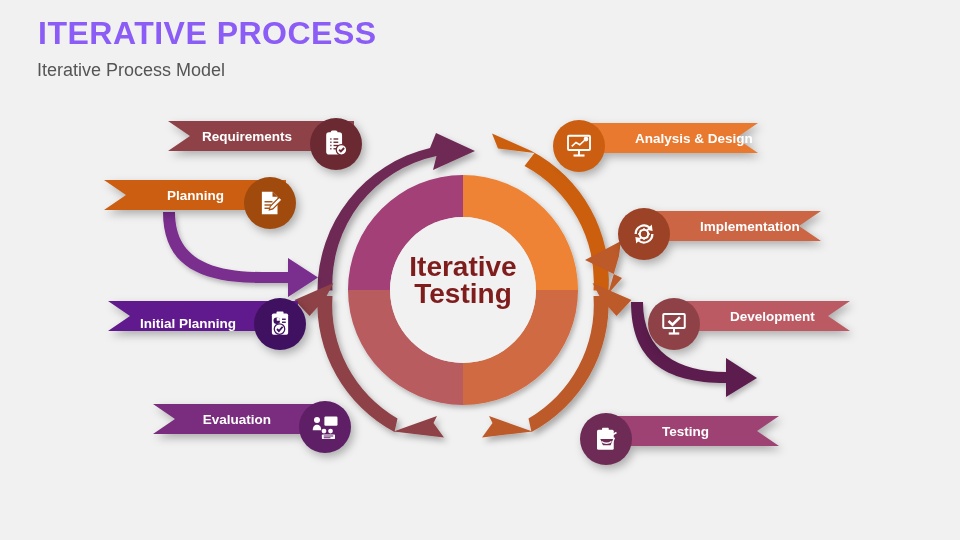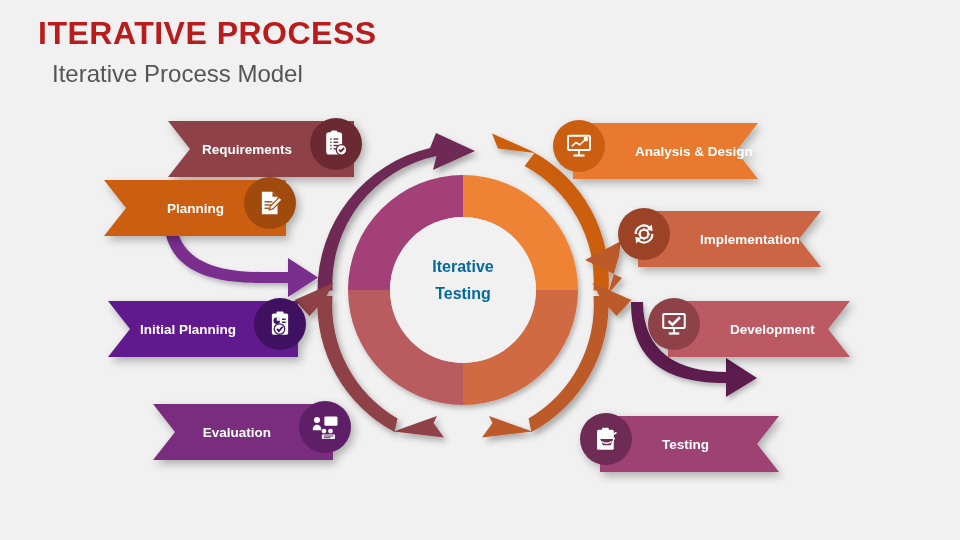--- a/index.html
+++ b/index.html
@@ -8,34 +8,34 @@
     background:#f1f1f1;
     font-family:"Liberation Sans", sans-serif;
     overflow:hidden;
     position:relative;
   }
   #slide{position:absolute;inset:0;width:960px;height:540px;}
 
   
   .title{
     position:absolute;left:38px;top:15px;
-    font-size:32px;font-weight:bold;color:#b91c1c;
+    font-size:32px;font-weight:bold;color:#8b5cf6;
     letter-spacing:.5px;
   }
   .subtitle{
-    position:absolute;left:52px;top:60px;
-    font-size:24px;color:#555555;
+    position:absolute;left:37px;top:60px;
+    font-size:18px;color:#555555;
   }
 
   
   svg#stage{position:absolute;left:0;top:0;width:960px;height:540px;}
 
   
   .banner{
-    position:absolute;height:56px;display:flex;align-items:center;
+    position:absolute;height:30px;display:flex;align-items:center;
     color:#ffffff;font-size:13.5px;font-weight:bold;
     filter:drop-shadow(3px 4px 4px rgba(0,0,0,.28));
   }
   .banner .lbl{position:relative;z-index:3;white-space:nowrap;}
 
   .banner.left  {justify-content:flex-end;}
   .banner.right {justify-content:flex-start;}
 
   .shape{position:absolute;left:0;top:0;width:100%;height:100%;z-index:1;}
 
@@ -45,21 +45,21 @@
     top:-3px;
   }
   .iconcircle svg{width:30px;height:30px;display:block;}
 
   
   .banner.left  .lbl{padding-right:62px;}
   .banner.right .lbl{padding-left:62px;}
 
   .center-label{
     position:absolute;left:381px;top:253px;width:164px;
-    text-align:center;color:#0369a1;font-size:16px;font-weight:bold;
+    text-align:center;color:#7f1d1d;font-size:28px;font-weight:bold;
     line-height:27px;
   }
 </style>
 </head>
 <body>
 
 <div id="slide">
 
   <div class="title">ITERATIVE PROCESS</div>
   <div class="subtitle">Iterative Process Model</div>
@@ -188,21 +188,21 @@
         <g stroke="#A04B0D" stroke-width="1.1">
           <line x1="7.6" y1="11" x2="14" y2="11"></line>
           <line x1="7.6" y1="13.6" x2="13" y2="13.6"></line>
           <line x1="7.6" y1="16.2" x2="11.5" y2="16.2"></line>
         </g>
         <path d="M19.4 7.4 l2.1 2.1 l-7.2 7.2 l-2.9 0.8 l0.8 -2.9 Z" fill="#fff" stroke="#A04B0D" stroke-width="0.9"></path>
       </svg>
     </span>
   </div>
 
-  <div class="banner left" style="left:108px;top:301px;width:190px;">
+  <div class="banner left" style="left:108px;top:301px;width:190px;align-items:flex-end;">
     <svg class="shape" viewBox="0 0 190 46" preserveAspectRatio="none">
       <polygon points="0,0 190,0 190,46 0,46 22,23" fill="#611A8D"></polygon>
     </svg>
     <span class="lbl">Initial Planning</span>
     <span class="iconcircle" style="left:146px;background:#3F1160;">
       <svg viewBox="0 0 24 24">
         <rect x="5.5" y="3.5" width="13" height="17" rx="1.4" fill="#fff"></rect>
         <rect x="9.2" y="2" width="5.6" height="2.8" rx="0.7" fill="#fff"></rect>
         <circle cx="9.4" cy="9.4" r="2.6" fill="#3F1160"></circle>
         <path d="M9.4 6.8 a2.6 2.6 0 0 1 2.6 2.6 h-2.6 Z" fill="#fff"></path>

